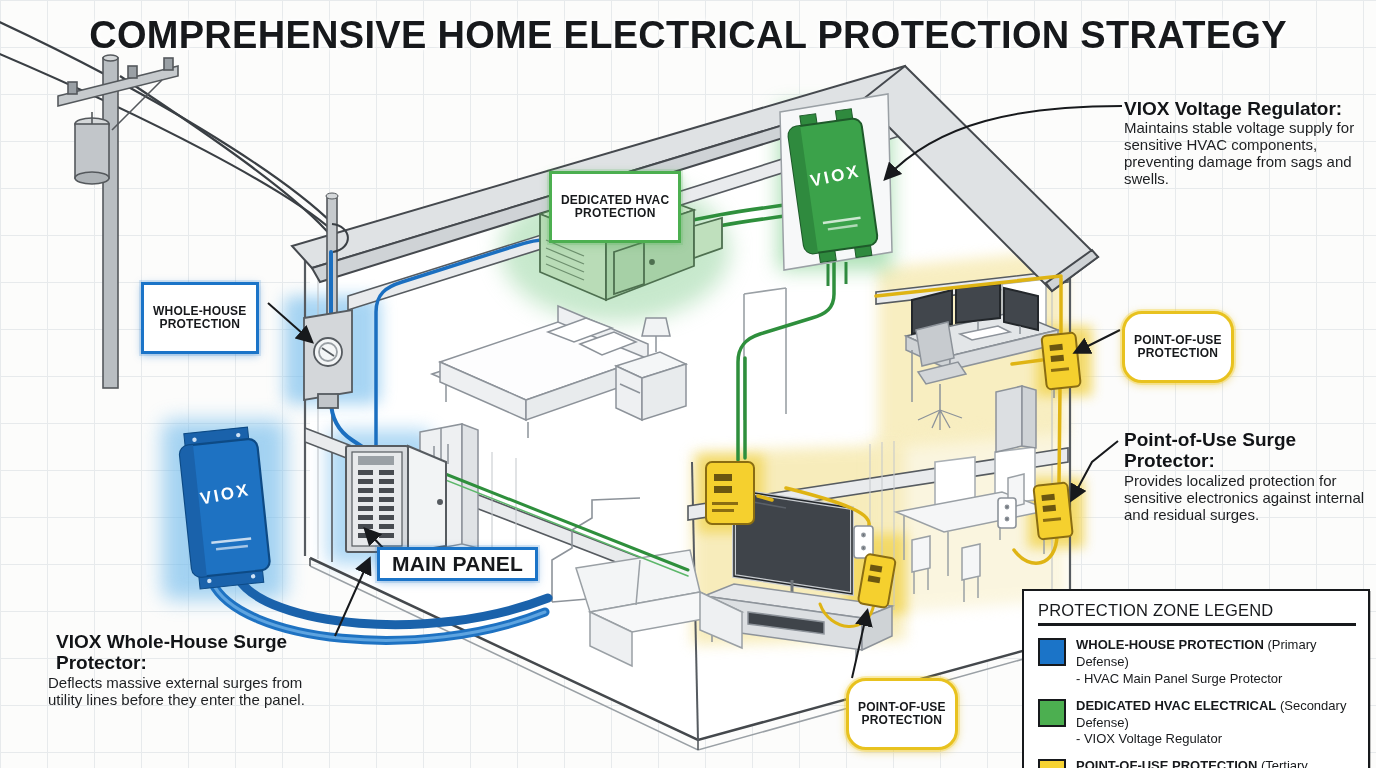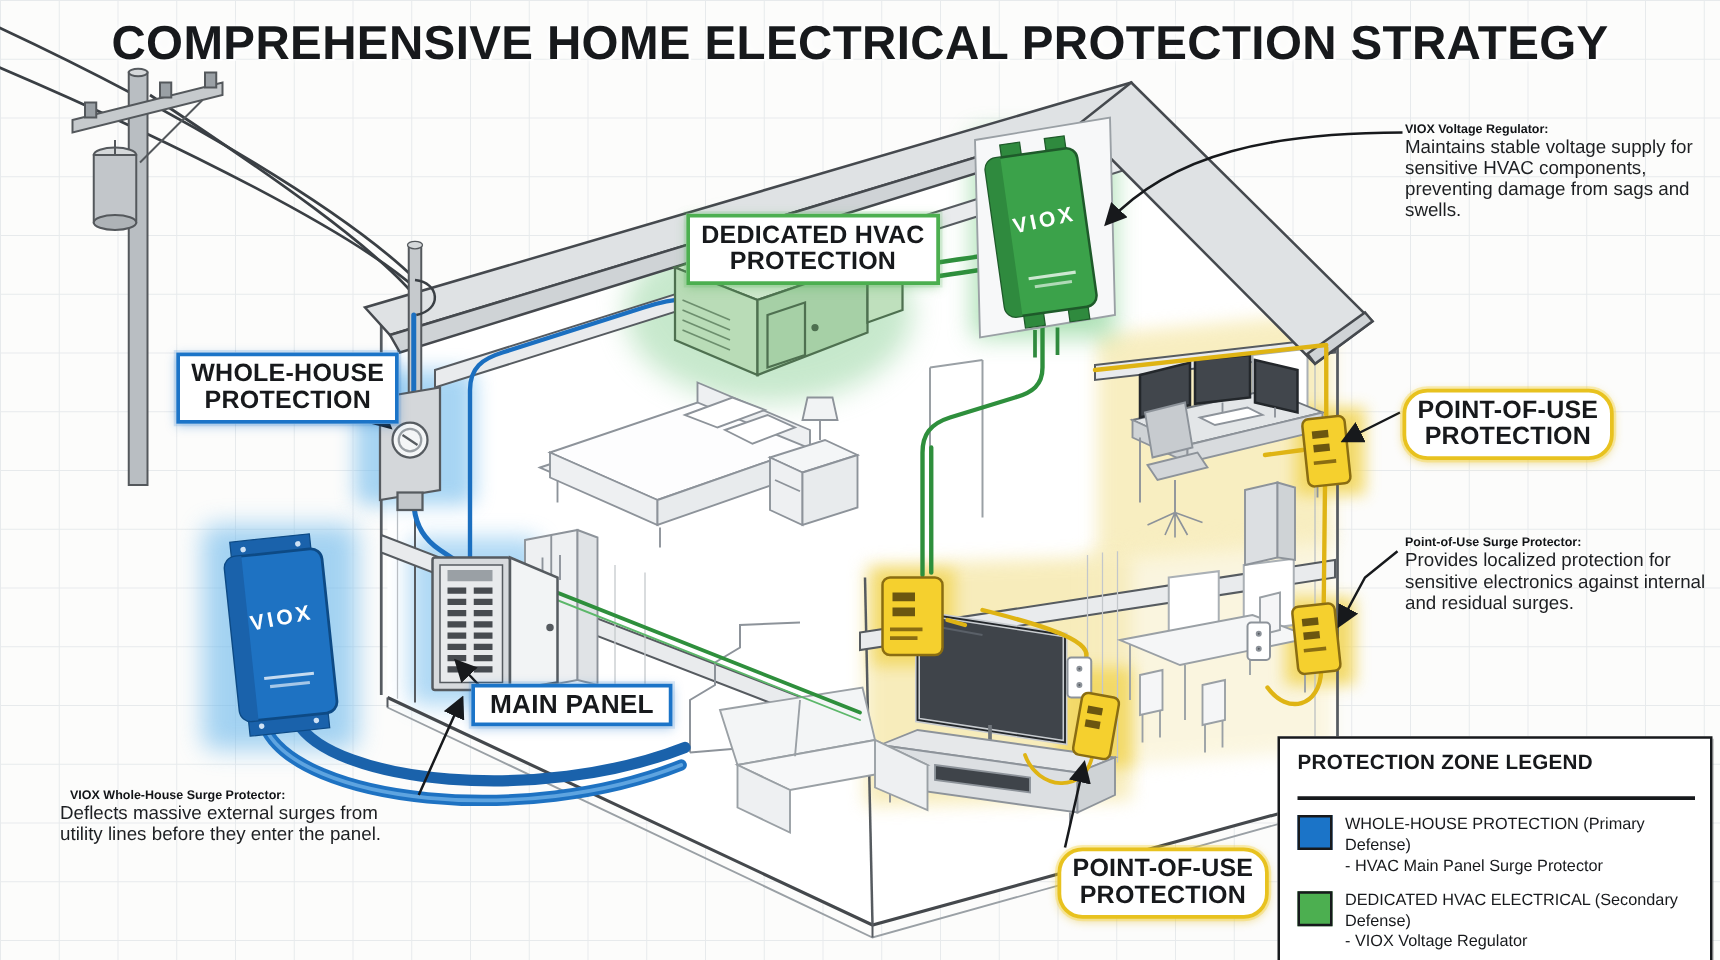--- a/index.html
+++ b/index.html
@@ -16,43 +16,43 @@
   svg{position:absolute;left:0;top:0;}
   .title{
     position:absolute;top:14px;left:50%;transform:translateX(-50%);
     font-size:38px;font-weight:800;letter-spacing:.3px;white-space:nowrap;
     color:#17191c;
     text-shadow:0 0 5px #fff,0 0 9px #fff,2px 2px 0 rgba(255,255,255,.9);
     z-index:5;
   }
   .lbl{
     position:absolute;background:#fff;border:3px solid #333;
-    font-weight:bold;font-size:20px;line-height:1.07;text-align:center;
-    padding:4px 9px;z-index:6;letter-spacing:.2px;
+    font-weight:bold;font-size:12px;line-height:1.07;text-align:center;
+    padding:20px 9px;z-index:6;letter-spacing:.2px;
   }
   .lbl.single{font-size:21px;padding:3px 12px;}
   .glow-blue{box-shadow:0 0 0 2px rgba(27,116,200,.15),0 2px 8px rgba(27,116,200,.35);}
   .glow-green{box-shadow:0 0 0 2px rgba(76,175,80,.15),0 2px 8px rgba(76,175,80,.35);}
   .glow-yellow{box-shadow:0 0 0 2px rgba(246,211,51,.35),0 2px 8px rgba(222,180,20,.45);border-radius:20px;}
   .ann{position:absolute;z-index:6;font-size:15px;line-height:1.13;color:#1d1f22;}
-  .ann .t{font-weight:bold;font-size:10px;color:#121417;margin-bottom:1px;}
+  .ann .t{font-weight:bold;font-size:19px;color:#121417;margin-bottom:1px;}
   #legend{
     position:absolute;left:1022px;top:589px;width:318px;z-index:6;
     background:#fff;border:2px solid #17191c;padding:10px 12px 12px 14px;
     box-shadow:1px 2px 0 rgba(0,0,0,.25);
   }
   #legend .lt{
-    font-size:16.5px;font-weight:700;letter-spacing:.2px;
-    border-bottom:3px solid #17191c;padding-bottom:17px;margin-bottom:11px;
+    font-size:16.5px;font-weight:400;letter-spacing:.2px;
+    border-bottom:3px solid #17191c;padding-bottom:3px;margin-bottom:11px;
   }
   .leg-item{display:flex;align-items:flex-start;margin-bottom:10px;}
   .leg-item:last-child{margin-bottom:0;}
   .chip{width:24px;height:24px;border:2px solid #17191c;margin-right:10px;flex:none;margin-top:1px;}
   .leg-text{font-size:13px;line-height:1.3;}
-  .leg-name{font-weight:normal;}
+  .leg-name{font-weight:bold;}
 </style>
 </head>
 <body>
 
 <div id="canvas">
 
 <svg width="1376" height="768" viewBox="0 0 1376 768">
   <defs>
     <marker id="arw" markerWidth="9" markerHeight="9" refX="7" refY="4.5" orient="auto">
       <path d="M0,0 L9,4.5 L0,9 z" fill="#17191c"></path>

